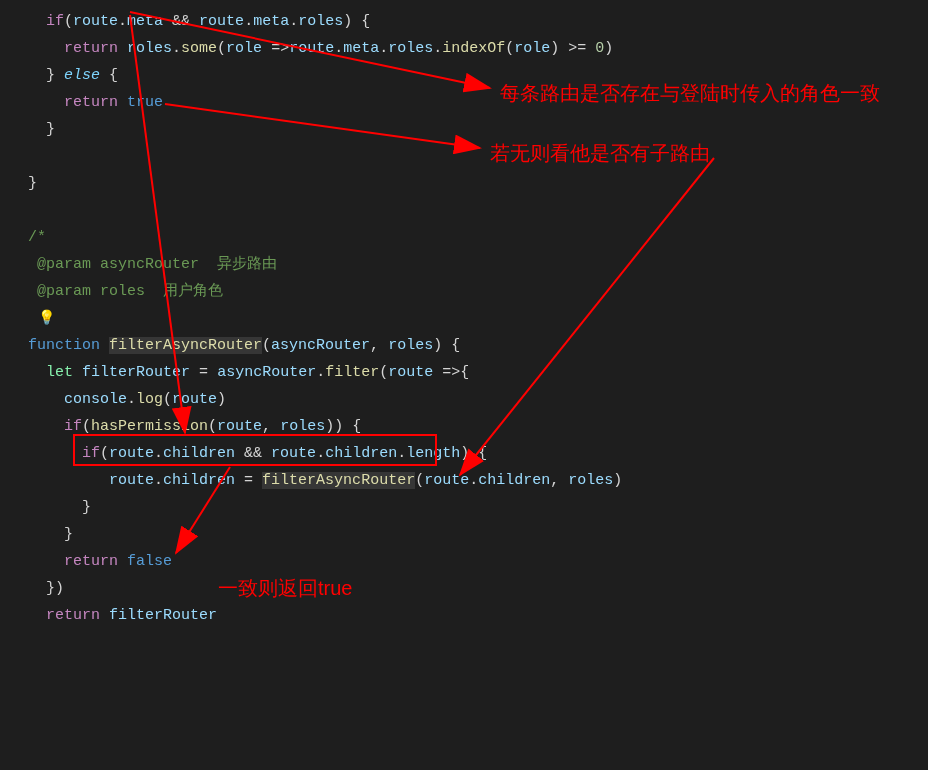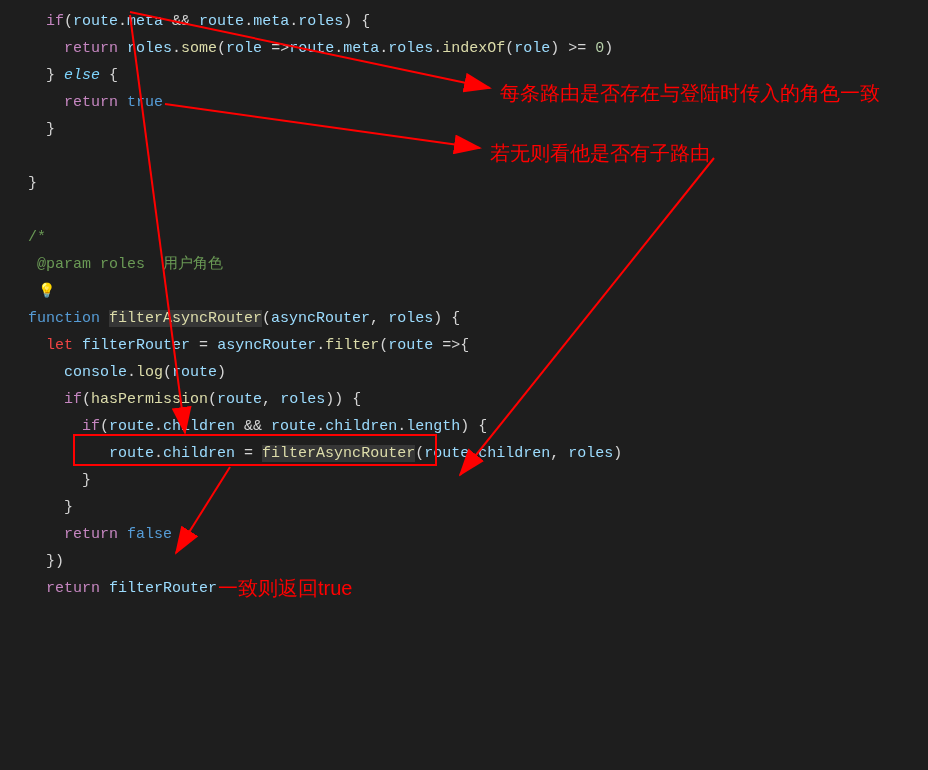--- a/index.html
+++ b/index.html
@@ -20,21 +20,21 @@
     }
     .line {
       white-space: pre;
       height: 27px;
       position: relative;
     }
     .kw-if { color: #c586c0; }
     .kw-else { color: #7dd3fc; font-style: italic; }
     .kw-return { color: #c586c0; }
     .kw-function { color: #569cd6; }
-    .kw-let { color: #ef4444; }
+    .kw-let { color: #86efac; }
     .kw-true { color: #569cd6; }
     .kw-false { color: #569cd6; }
     .fn-name { color: #dcdcaa; }
     .fn-call { color: #dcdcaa; }
     .var { color: #9cdcfe; }
     .prop { color: #9cdcfe; }
     .punct { color: #d4d4d4; }
     .brace { color: #d4d4d4; }
     .paren { color: #d4d4d4; }
     .operator { color: #d4d4d4; }
@@ -76,20 +76,21 @@
 <div class="code-area">
   <div class="line">  <span class="kw-if">if</span><span class="paren">(</span><span class="var">route</span><span class="punct">.</span><span class="prop">meta</span><span class="operator"> &amp;&amp; </span><span class="var">route</span><span class="punct">.</span><span class="prop">meta</span><span class="punct">.</span><span class="prop">roles</span><span class="paren">)</span> <span class="brace">{</span></div>
   <div class="line">    <span class="kw-return">return</span> <span class="var">roles</span><span class="punct">.</span><span class="fn-call">some</span><span class="paren">(</span><span class="var">role</span><span class="operator"> =&gt;</span><span class="var">route</span><span class="punct">.</span><span class="prop">meta</span><span class="punct">.</span><span class="prop">roles</span><span class="punct">.</span><span class="fn-call">indexOf</span><span class="paren">(</span><span class="var">role</span><span class="paren">)</span><span class="operator"> &gt;= </span><span class="num">0</span><span class="paren">)</span></div>
   <div class="line">  <span class="brace">}</span> <span class="kw-else">else</span> <span class="brace">{</span></div>
   <div class="line">    <span class="kw-return">return</span> <span class="kw-true">true</span></div>
   <div class="line">  <span class="brace">}</span></div>
   <div class="line"></div>
   <div class="line"><span class="brace">}</span></div>
   <div class="line"></div>
   <div class="line"><span class="comment">/*</span></div>
+  <div class="line"><span class="comment"> @param asyncRouter  异步路由</span></div>
   <div class="line"><span class="comment"> @param roles  用户角色</span></div>
   <div class="line"><span class="lightbulb">💡</span></div>
   <div class="line"><span class="kw-function">function</span> <span class="fn-name ref-highlight">filterAsyncRouter</span><span class="paren">(</span><span class="var">asyncRouter</span><span class="punct">,</span> <span class="var">roles</span><span class="paren">)</span> <span class="brace">{</span></div>
   <div class="line">  <span class="kw-let">let</span> <span class="var">filterRouter</span> <span class="operator">=</span> <span class="var">asyncRouter</span><span class="punct">.</span><span class="fn-call">filter</span><span class="paren">(</span><span class="var">route</span><span class="operator"> =&gt;</span><span class="brace">{</span></div>
   <div class="line">    <span class="var">console</span><span class="punct">.</span><span class="fn-call">log</span><span class="paren">(</span><span class="var">route</span><span class="paren">)</span></div>
   <div class="line">    <span class="kw-if">if</span><span class="paren">(</span><span class="fn-call">hasPermission</span><span class="paren">(</span><span class="var">route</span><span class="punct">,</span> <span class="var">roles</span><span class="paren">))</span> <span class="brace">{</span></div>
   <div class="line">      <span class="kw-if">if</span><span class="paren">(</span><span class="var">route</span><span class="punct">.</span><span class="prop">children</span><span class="operator"> &amp;&amp; </span><span class="var">route</span><span class="punct">.</span><span class="prop">children</span><span class="punct">.</span><span class="prop">length</span><span class="paren">)</span> <span class="brace">{</span></div>
   <div class="line">         <span class="var">route</span><span class="punct">.</span><span class="prop">children</span> <span class="operator">=</span> <span class="fn-call ref-highlight">filterAsyncRouter</span><span class="paren">(</span><span class="var">route</span><span class="punct">.</span><span class="prop">children</span><span class="punct">,</span> <span class="var">roles</span><span class="paren">)</span></div>
   <div class="line">      <span class="brace">}</span></div>
   <div class="line">    <span class="brace">}</span></div>

